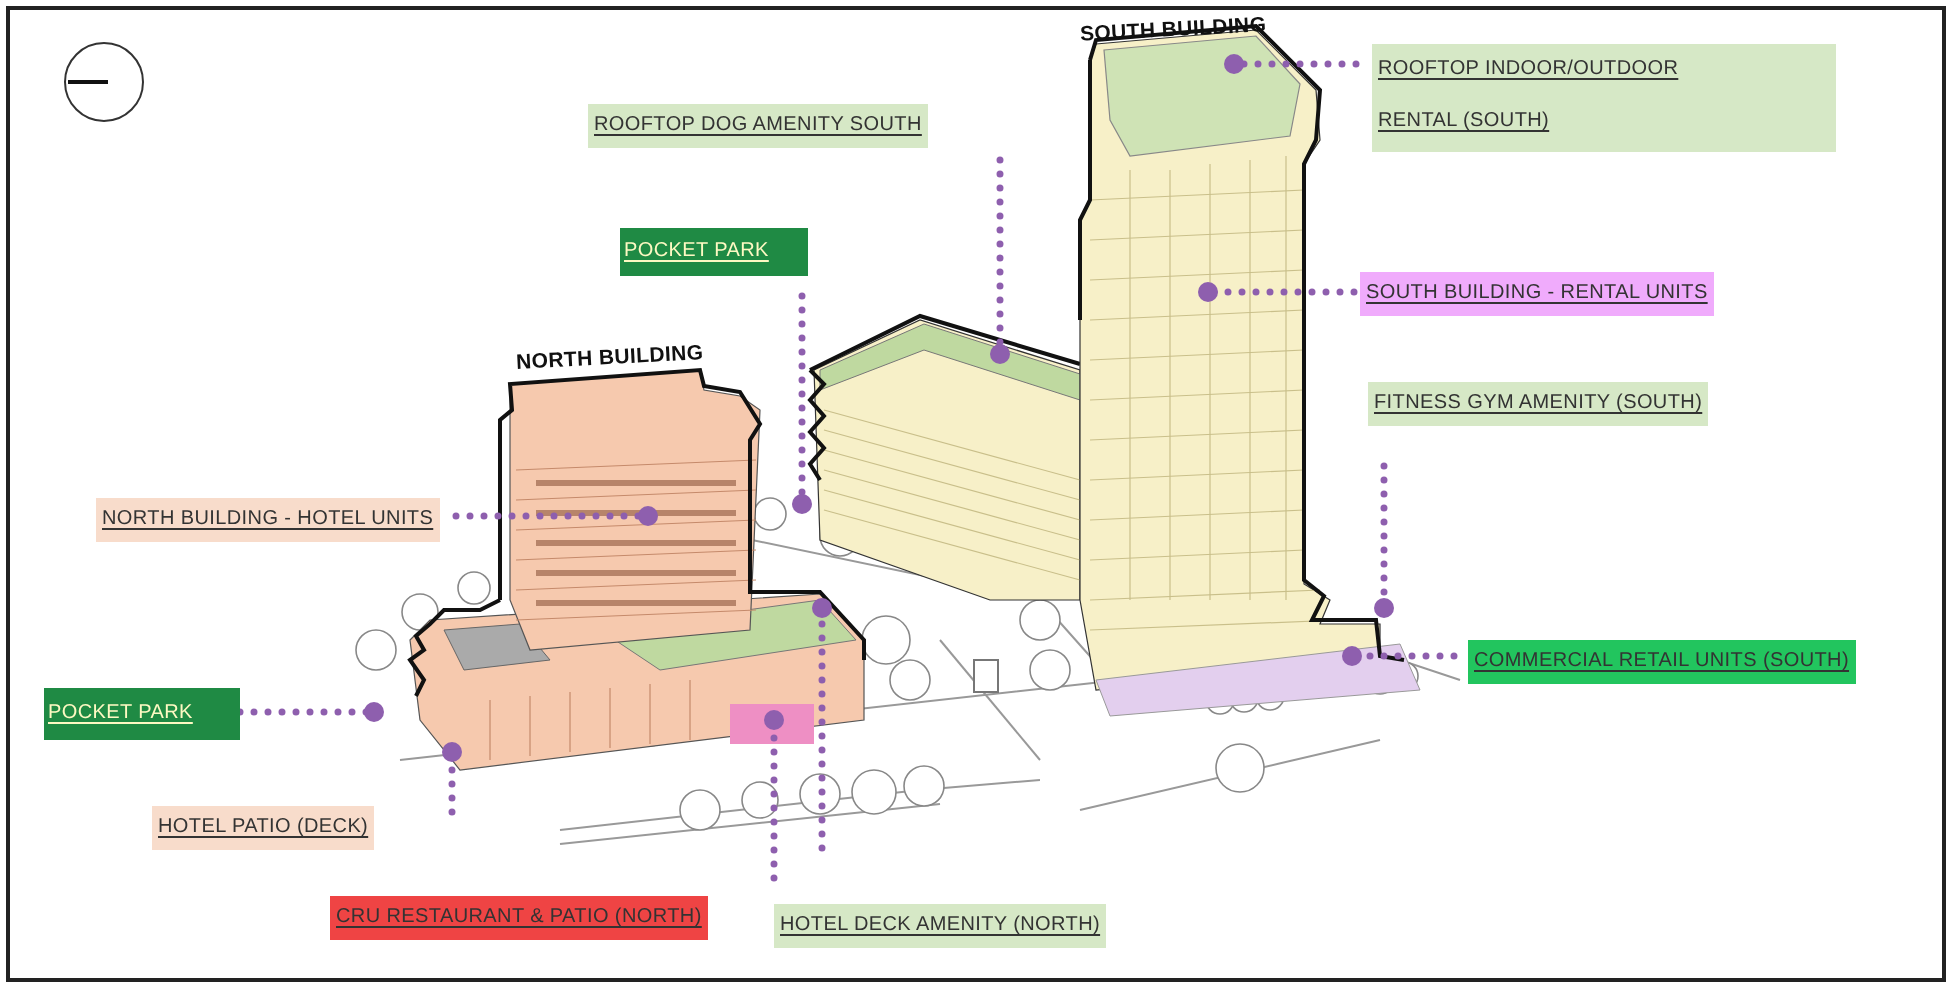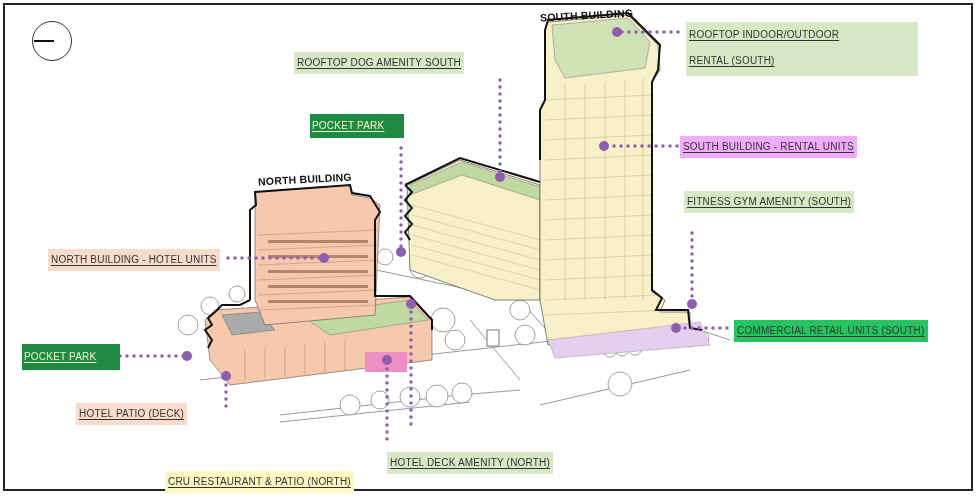--- a/index.html
+++ b/index.html
@@ -4,21 +4,21 @@
 <style>
   html,body{margin:0;padding:0;background:#fff;}
   body{width:980px;height:497px;position:relative;overflow:hidden;font-family:"Liberation Sans",sans-serif;}
   .frame{position:absolute;left:3px;top:3px;width:970px;height:488px;border:2px solid #222;box-sizing:border-box;background:#fff;}
   .label{position:absolute;font-size:10px;color:#333;text-decoration:underline;text-underline-offset:2px;letter-spacing:0.2px;padding:3px 3px;white-space:nowrap;line-height:16px;}
   .label.green{background:#d6e8c6;}
   .label.dark{background:#1f8a44;color:#fef9c3;}
   .label.cream{background:#f0abfc;}
   .label.peach{background:#f8dccb;}
   .label.lilac{background:#22c55e;}
-  .label.pink{background:#fef9c3;margin-top:23px;}
+  .label.pink{background:#ef4444;}
   .bldg-title{position:absolute;font-size:10.5px;font-weight:bold;color:#111;letter-spacing:0.2px;}
   svg{position:absolute;left:0;top:0;}
   .compass{position:absolute;left:32px;top:21px;width:40px;height:40px;border:1.5px solid #333;border-radius:50%;box-sizing:border-box;}
   .compass .needle{position:absolute;left:1px;top:18px;width:20px;height:2px;background:#111;}
 </style>
 </head>
 <body>
 
 <div class="frame"></div>
 

